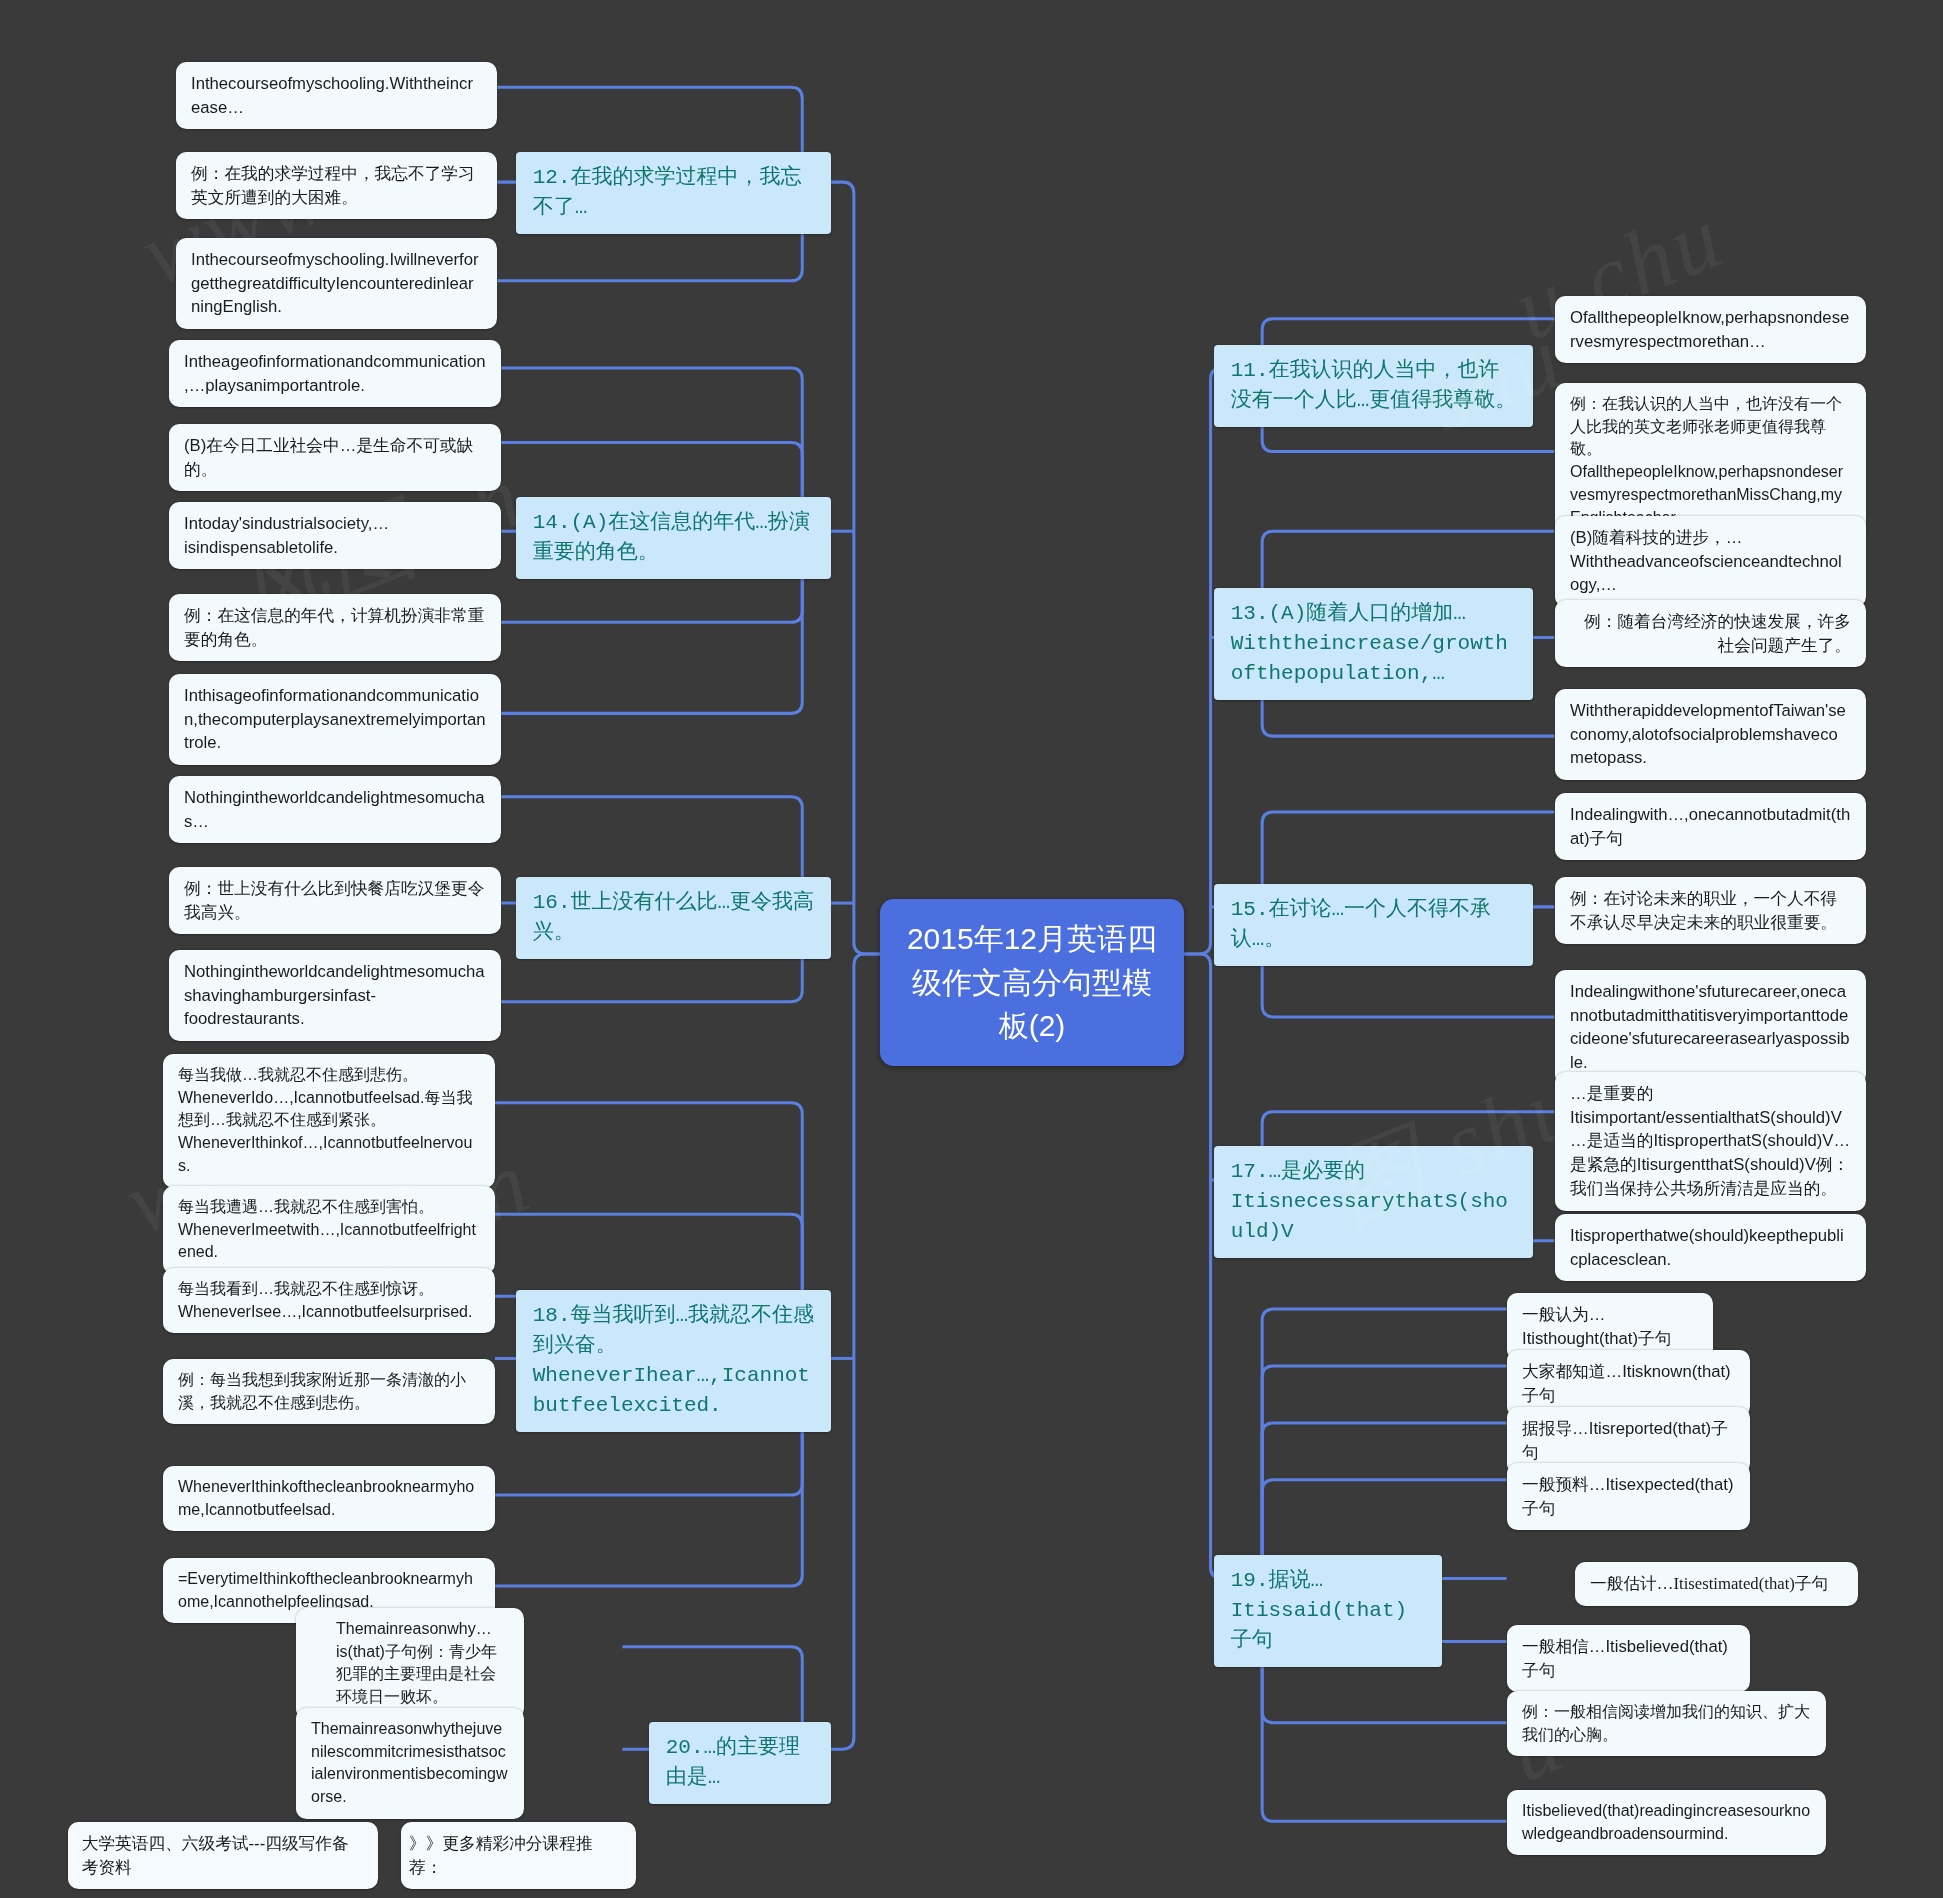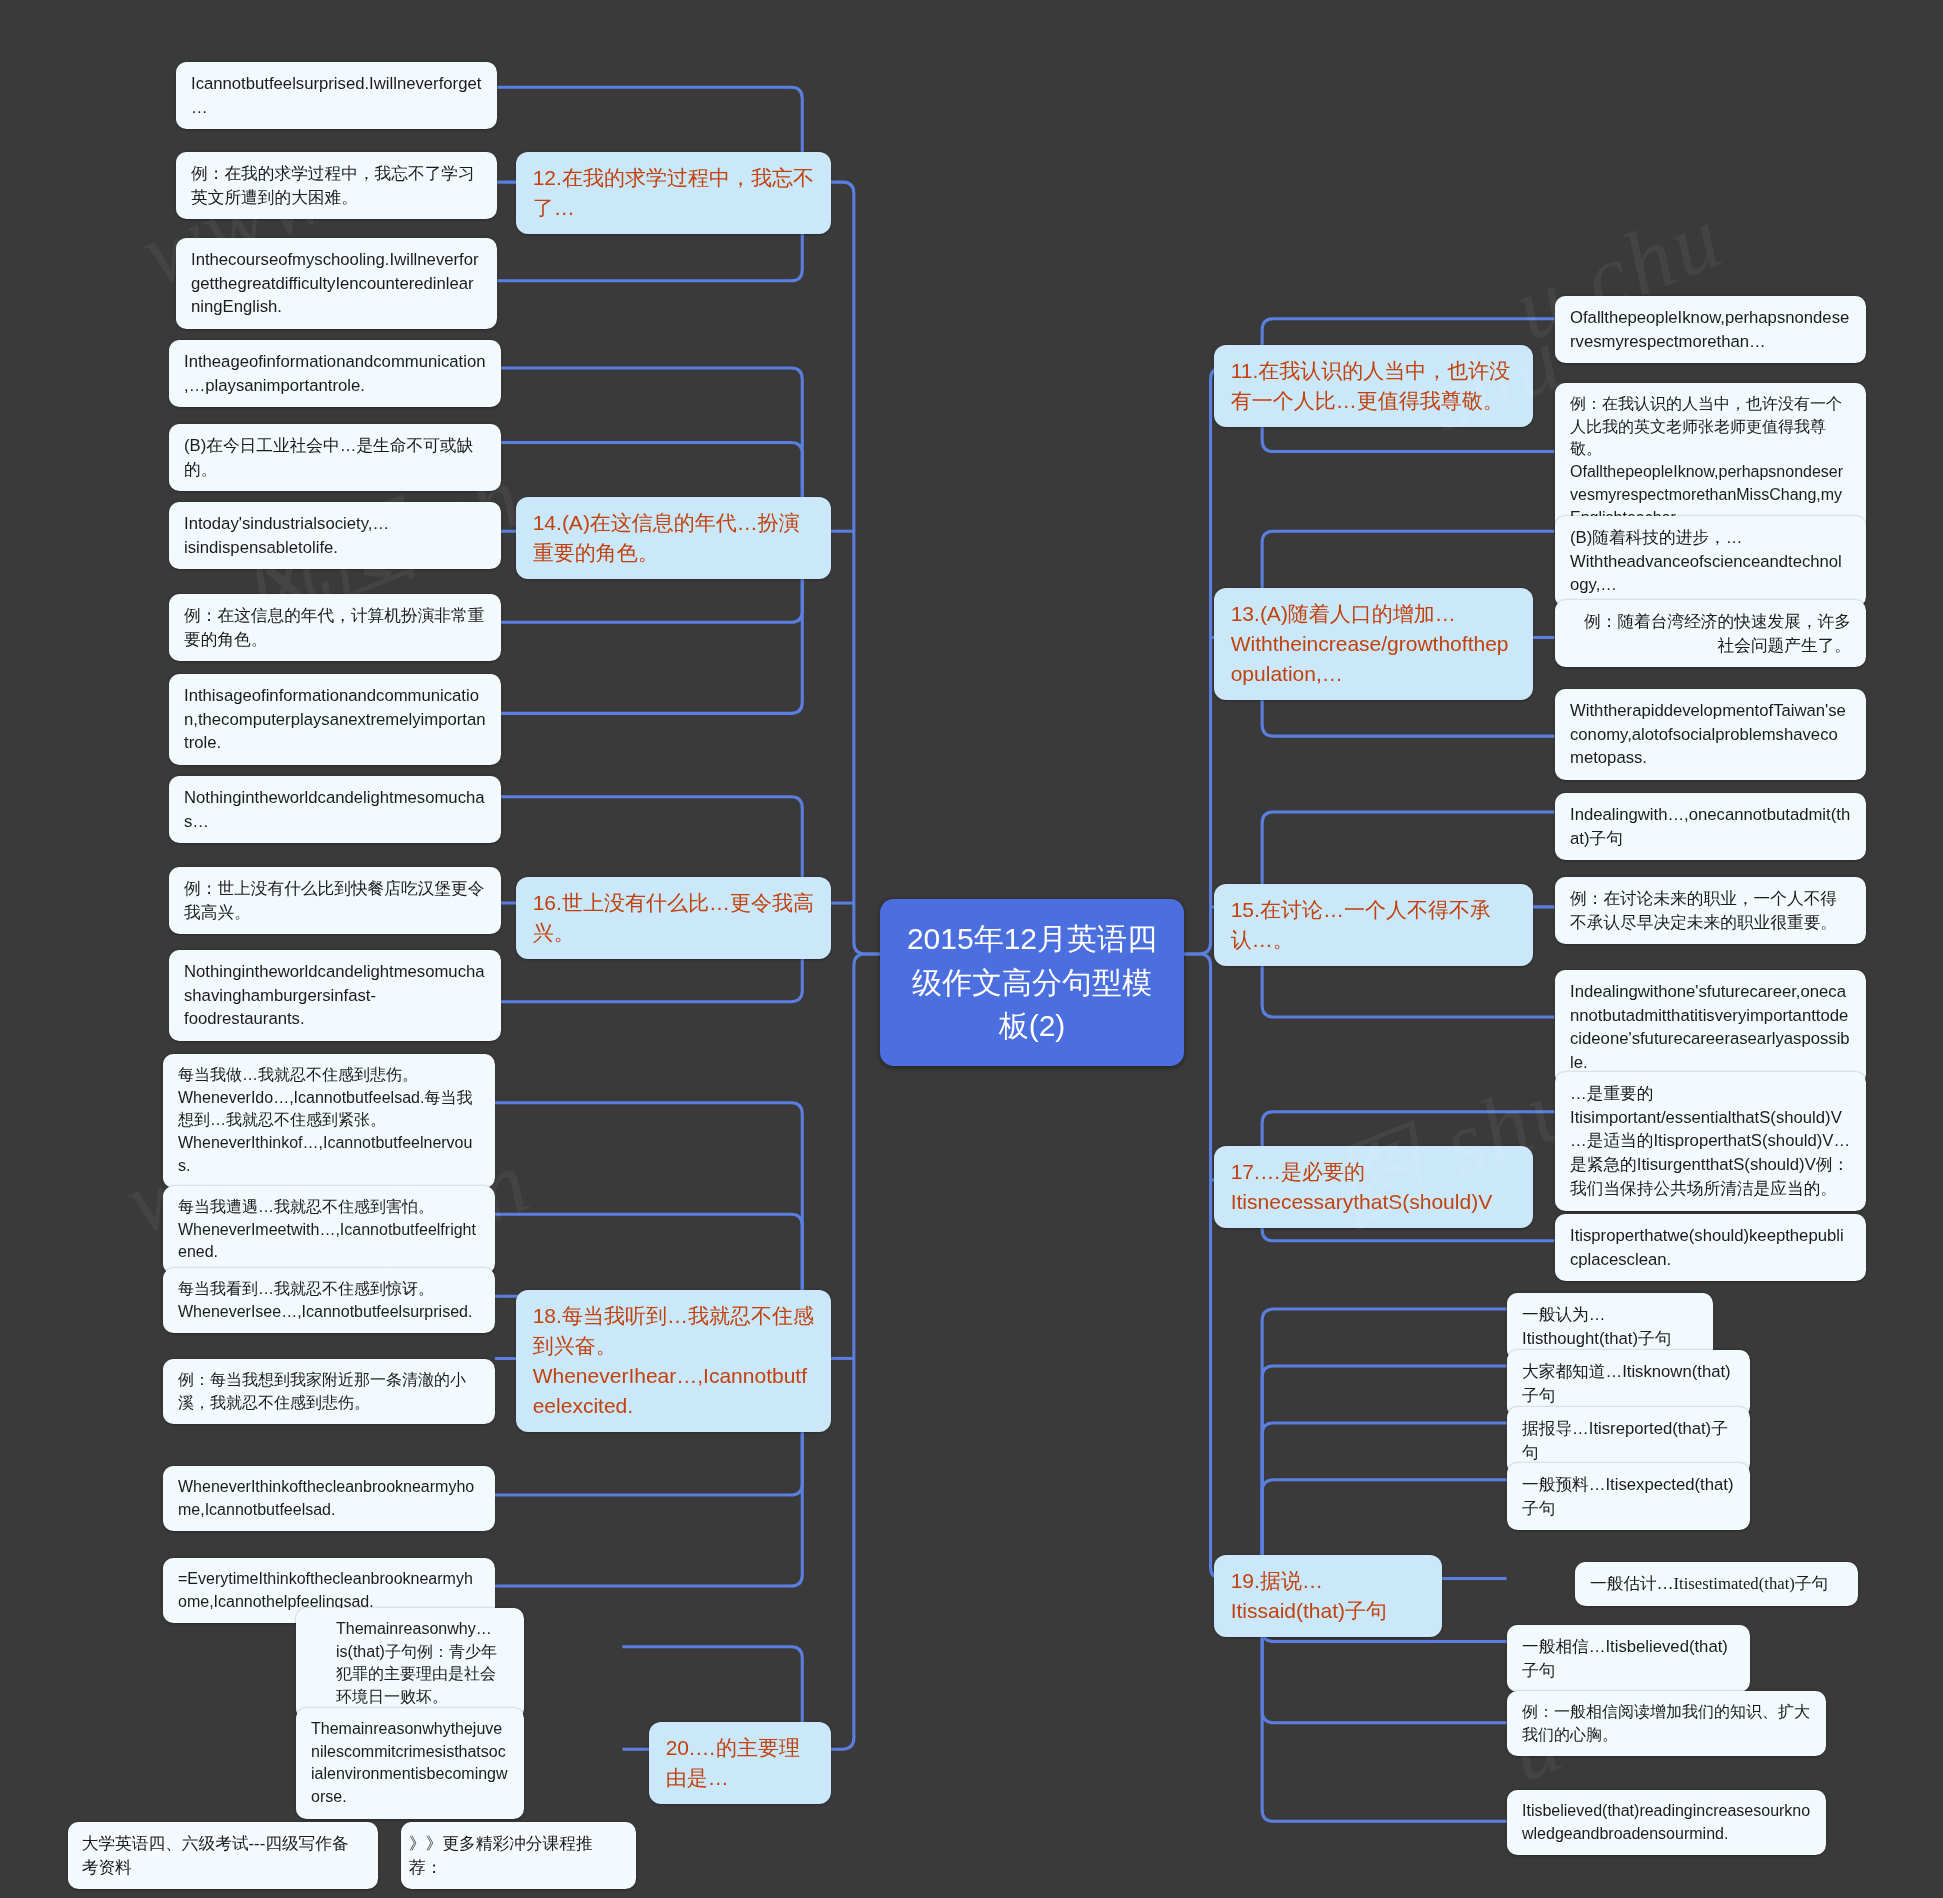--- a/index.html
+++ b/index.html
@@ -49,24 +49,25 @@
     box-shadow: 0 0.8px 2.3px rgba(0,0,0,0.32);
   }
   .leaf {
     background: #f2fafd;
     color: #1b1b1b;
     font-size: 16.7px;
   }
   .leaf.sm { font-size: 16px; }
   .branch {
     background: #cbe8fa;
-    color: #c2410c;
+    color: #0f766e;
     font-size: 21px;
-    border-radius: 12px;
+    border-radius: 4px;
     padding: 11.4px 16.7px;
+    font-family: Liberation Mono, monospace;
   }
   .root {
     background: #4c6fe0;
     color: #ffffff;
     font-size: 30px;
     border-radius: 13.7px;
     padding: 18px 21px;
     text-align: center;
     line-height: 1.45;
     box-shadow: 0 1.5px 5.3px rgba(0,0,0,0.4);
@@ -165,21 +166,21 @@
     <div class="wm-text" style="left:326px; top:1154px;">图 sh</div>
     <div class="wm-text" style="left:1427px; top:326px;">shu</div>
     <div class="wm-text" style="left:1511px; top:220px;">u chu</div>
     <div class="wm-text" style="left:1328px; top:1085px;">图 shu</div>
     <div class="wm-text" style="left:1511px; top:1693px;">u</div>
   </div>
 
   <div class="node root" style="left:880px; top:899px; width:304px;">2015年12月英语四级作文高分句型模板(2)</div>
 
   <div class="node branch" style="left:516px; top:152px; width:315px;">12.在我的求学过程中，我忘不了…</div>
-  <div class="node leaf" style="left:176px; top:62px; width:321px;">Icannotbutfeelsurprised.Iwillneverforget…</div>
+  <div class="node leaf" style="left:176px; top:62px; width:321px;">Inthecourseofmyschooling.Withtheincrease…</div>
   <div class="node leaf" style="left:176px; top:152px; width:321px;">例：在我的求学过程中，我忘不了学习英文所遭到的大困难。</div>
   <div class="node leaf" style="left:176px; top:238px; width:321px;">Inthecourseofmyschooling.IwillneverforgetthegreatdifficultyIencounteredinlearningEnglish.</div>
 
   <div class="node branch" style="left:516px; top:497px; width:315px;">14.(A)在这信息的年代…扮演重要的角色。</div>
   <div class="node leaf" style="left:169px; top:340px; width:332px;">Intheageofinformationandcommunication,…playsanimportantrole.</div>
   <div class="node leaf" style="left:169px; top:424px; width:332px;">(B)在今日工业社会中…是生命不可或缺的。</div>
   <div class="node leaf" style="left:169px; top:502px; width:332px;">Intoday'sindustrialsociety,…isindispensabletolife.</div>
   <div class="node leaf" style="left:169px; top:594px; width:332px;">例：在这信息的年代，计算机扮演非常重要的角色。</div>
   <div class="node leaf" style="left:169px; top:674px; width:332px;">Inthisageofinformationandcommunication,thecomputerplaysanextremelyimportantrole.</div>
 

